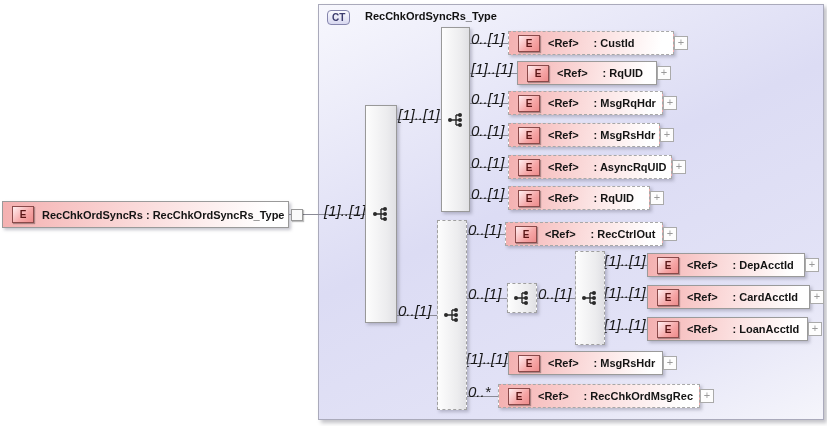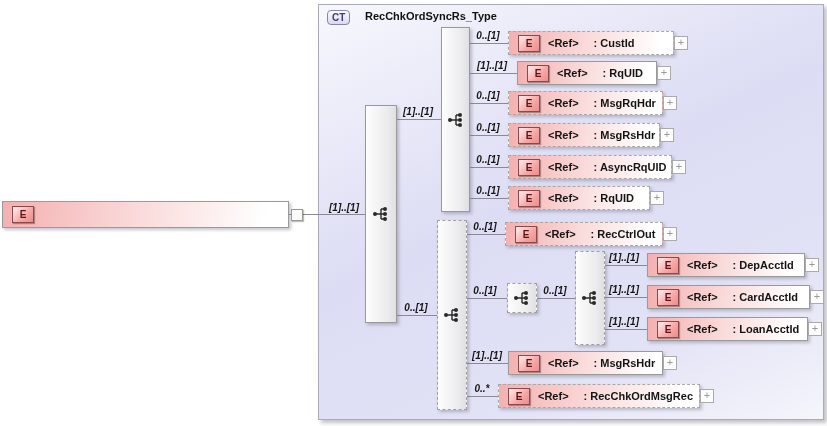--- a/index.html
+++ b/index.html
@@ -31,22 +31,22 @@
     width:12px;height:12px;background:#fdfdfd;border:1px solid #aaa;color:#999;
     font-size:11px;line-height:10px;text-align:center;font-weight:normal;}
 
   .seq{position:absolute;box-sizing:border-box;border:1px solid #999;
     background:linear-gradient(90deg,#fdfdfd 0%,#ececee 70%,#e0e0e4 100%);
     box-shadow:2px 2px 3px rgba(110,110,130,.4);
     display:flex;align-items:center;justify-content:center;}
   .seq.dashed{border-style:dashed;border-color:#a0a0a0;}
 
   .hline{position:absolute;height:1px;background:#8a8a96;}
-  .card{position:absolute;font-size:10px;font-weight:bold;font-style:italic;color:#161616;
-    text-align:center;white-space:nowrap;}
+  .card{position:absolute;font-size:15px;font-weight:normal;font-style:italic;color:#161616;
+    text-align:left;white-space:nowrap;}
 
   .root-el{position:absolute;left:2px;top:201px;width:287px;height:27px;}
   .handle{position:absolute;left:291px;top:209px;width:10px;height:10px;
     background:#fafafa;border:1px solid #999;box-shadow:1px 1px 1px rgba(0,0,0,.25);}
 </style>
 </head>
 <body>
 
 <div class="canvas">
 
@@ -86,20 +86,21 @@
   <div class="card" style="left:468px;top:285px;width:34px">0..[1]</div>
   <div class="card" style="left:538px;top:285px;width:34px">0..[1]</div>
   <div class="card" style="left:604px;top:252px;width:40px">[1]..[1]</div>
   <div class="card" style="left:604px;top:284px;width:40px">[1]..[1]</div>
   <div class="card" style="left:604px;top:316px;width:40px">[1]..[1]</div>
   <div class="card" style="left:466px;top:350px;width:42px">[1]..[1]</div>
   <div class="card" style="left:468px;top:383px;width:28px">0..*</div>
 
   <div class="el root-el">
     <span class="ebadge">E</span>
+    <span>RecChkOrdSyncRs : RecChkOrdSyncRs_Type</span>
   </div>
   <div class="handle"></div>
 
   <div class="seq" style="left:365px;top:105px;width:32px;height:218px">
     <svg width="18" height="16" viewBox="0 0 18 16">
       <path d="M3 8 H9 M9 3 V13 M9 3 H13 M9 8 H13 M9 13 H13" stroke="#2a2a2a" stroke-width="1.4" fill="none"></path>
       <circle cx="3" cy="8" r="2" fill="#2a2a2a"></circle>
         <circle cx="13" cy="3" r="2" fill="#2a2a2a"></circle>
       <circle cx="13" cy="8" r="2" fill="#2a2a2a"></circle>
         <circle cx="13" cy="13" r="2" fill="#2a2a2a"></circle>

